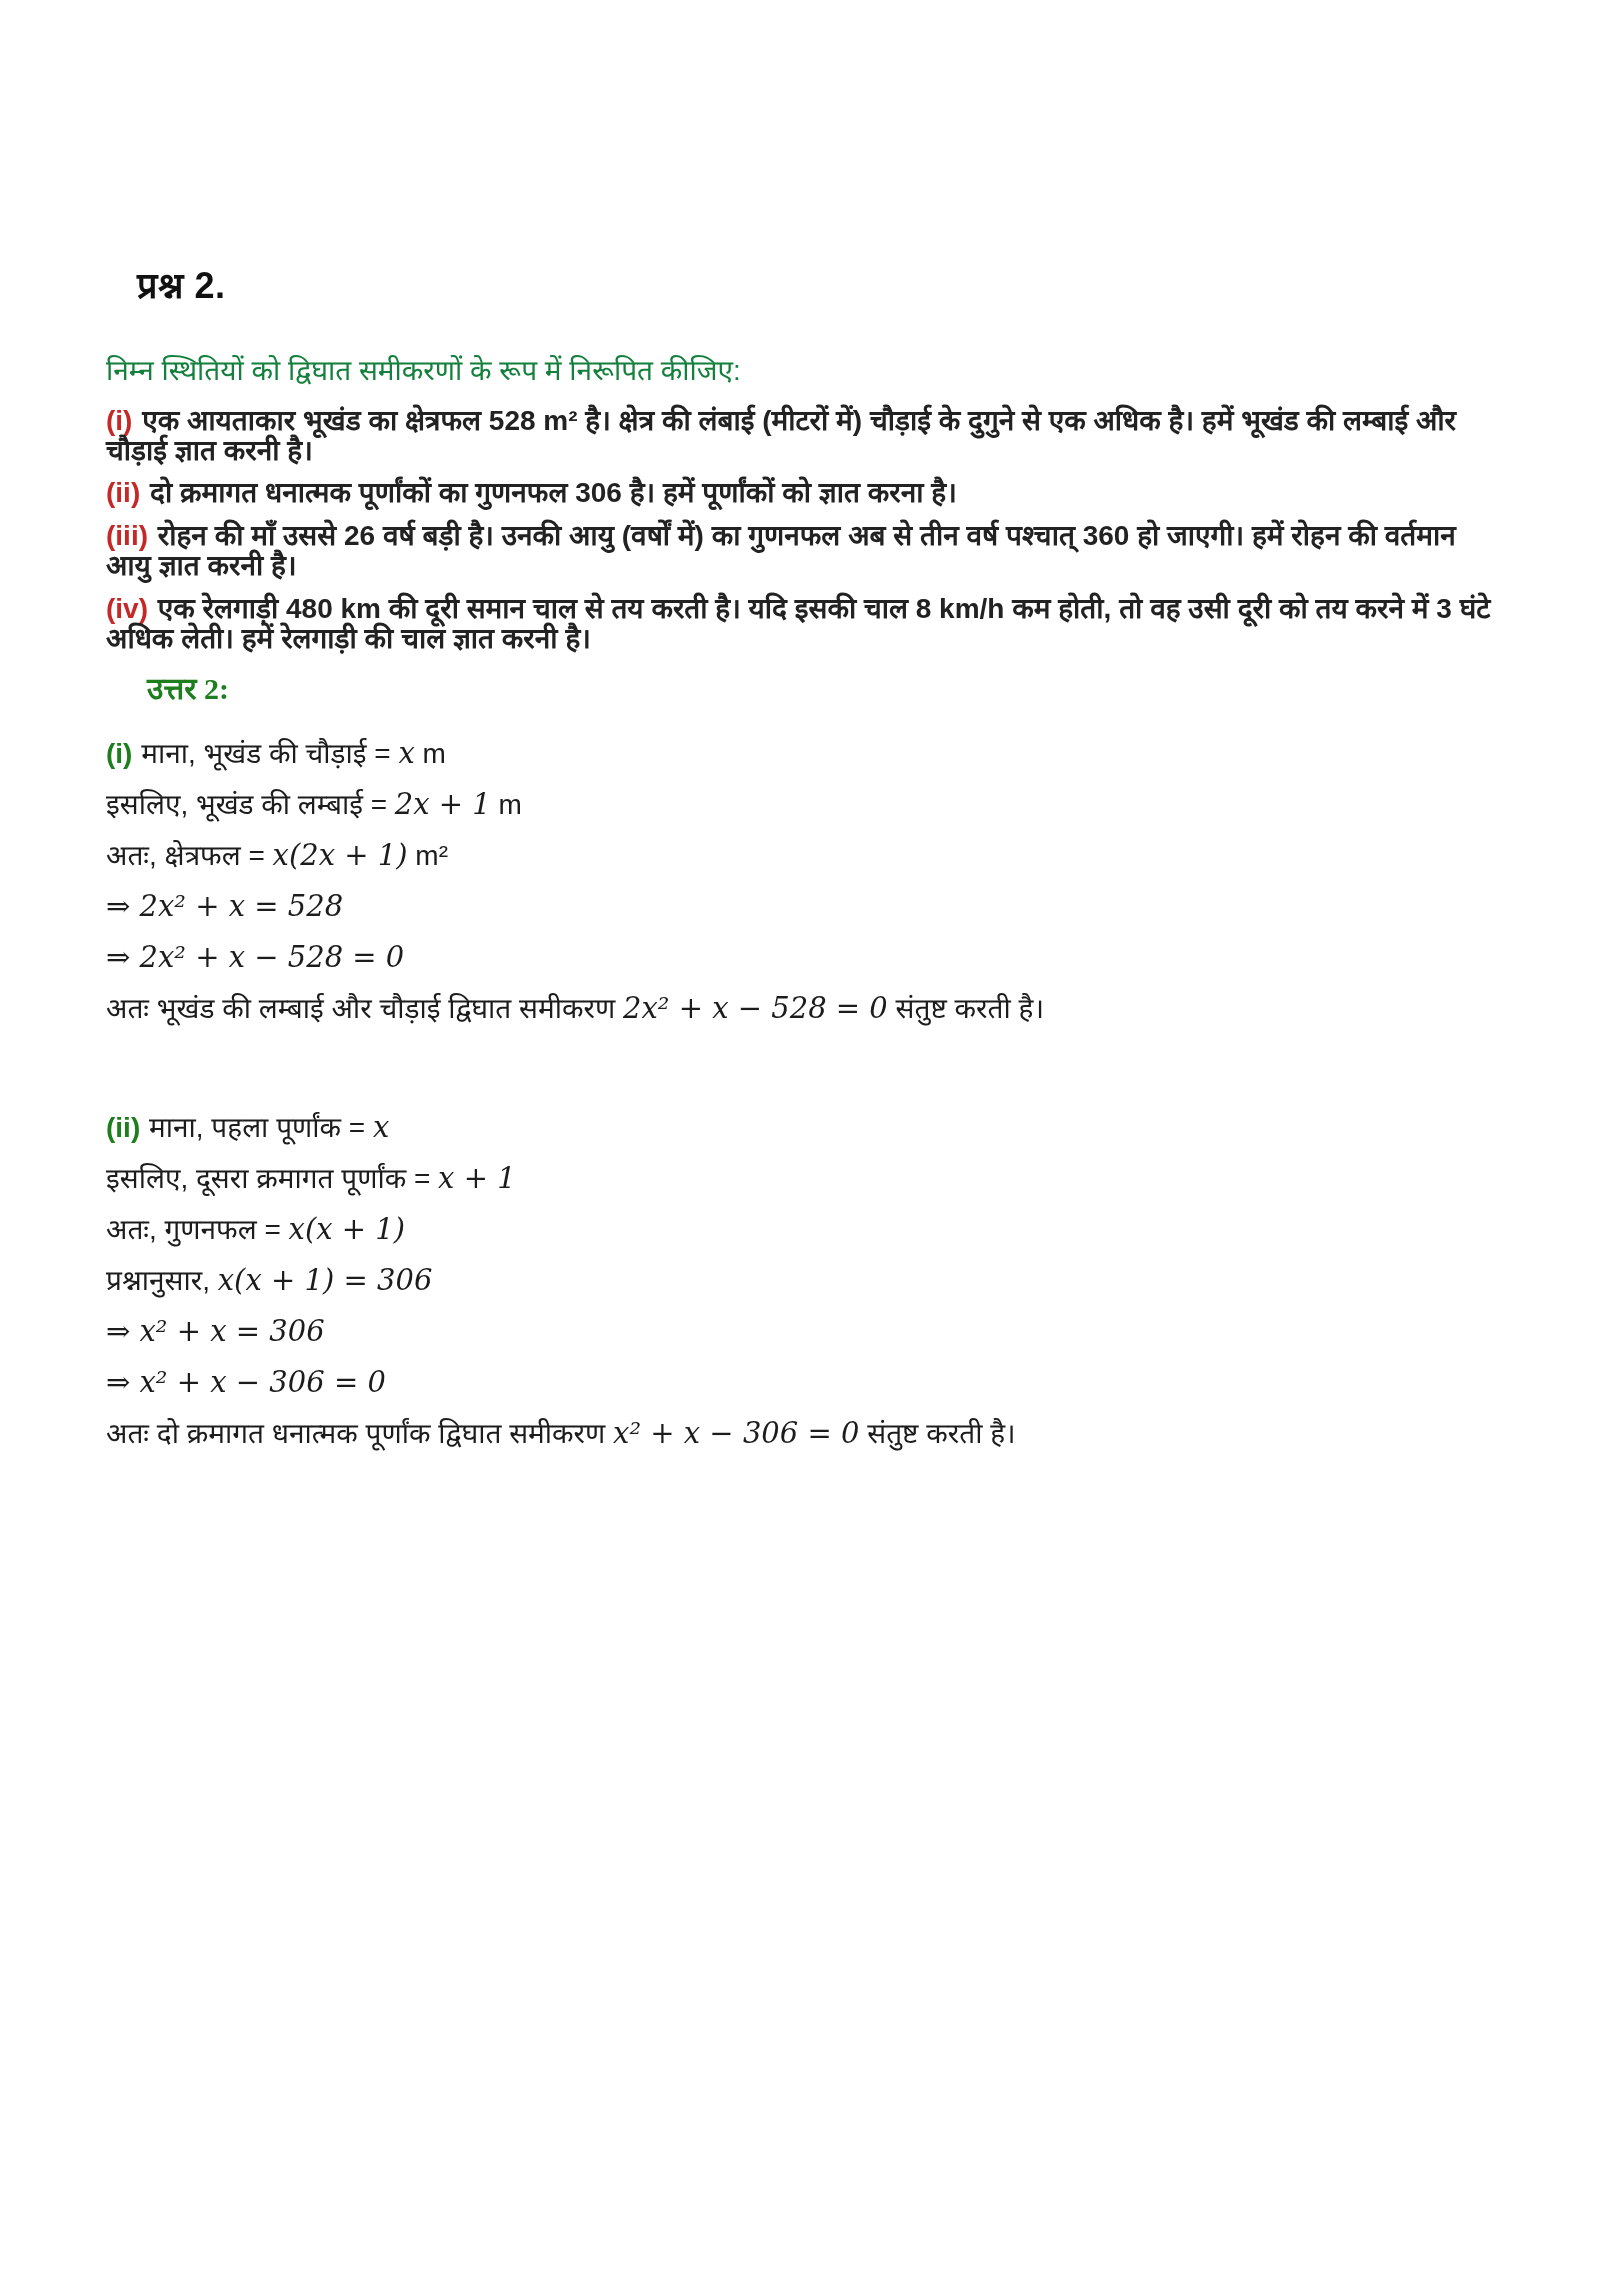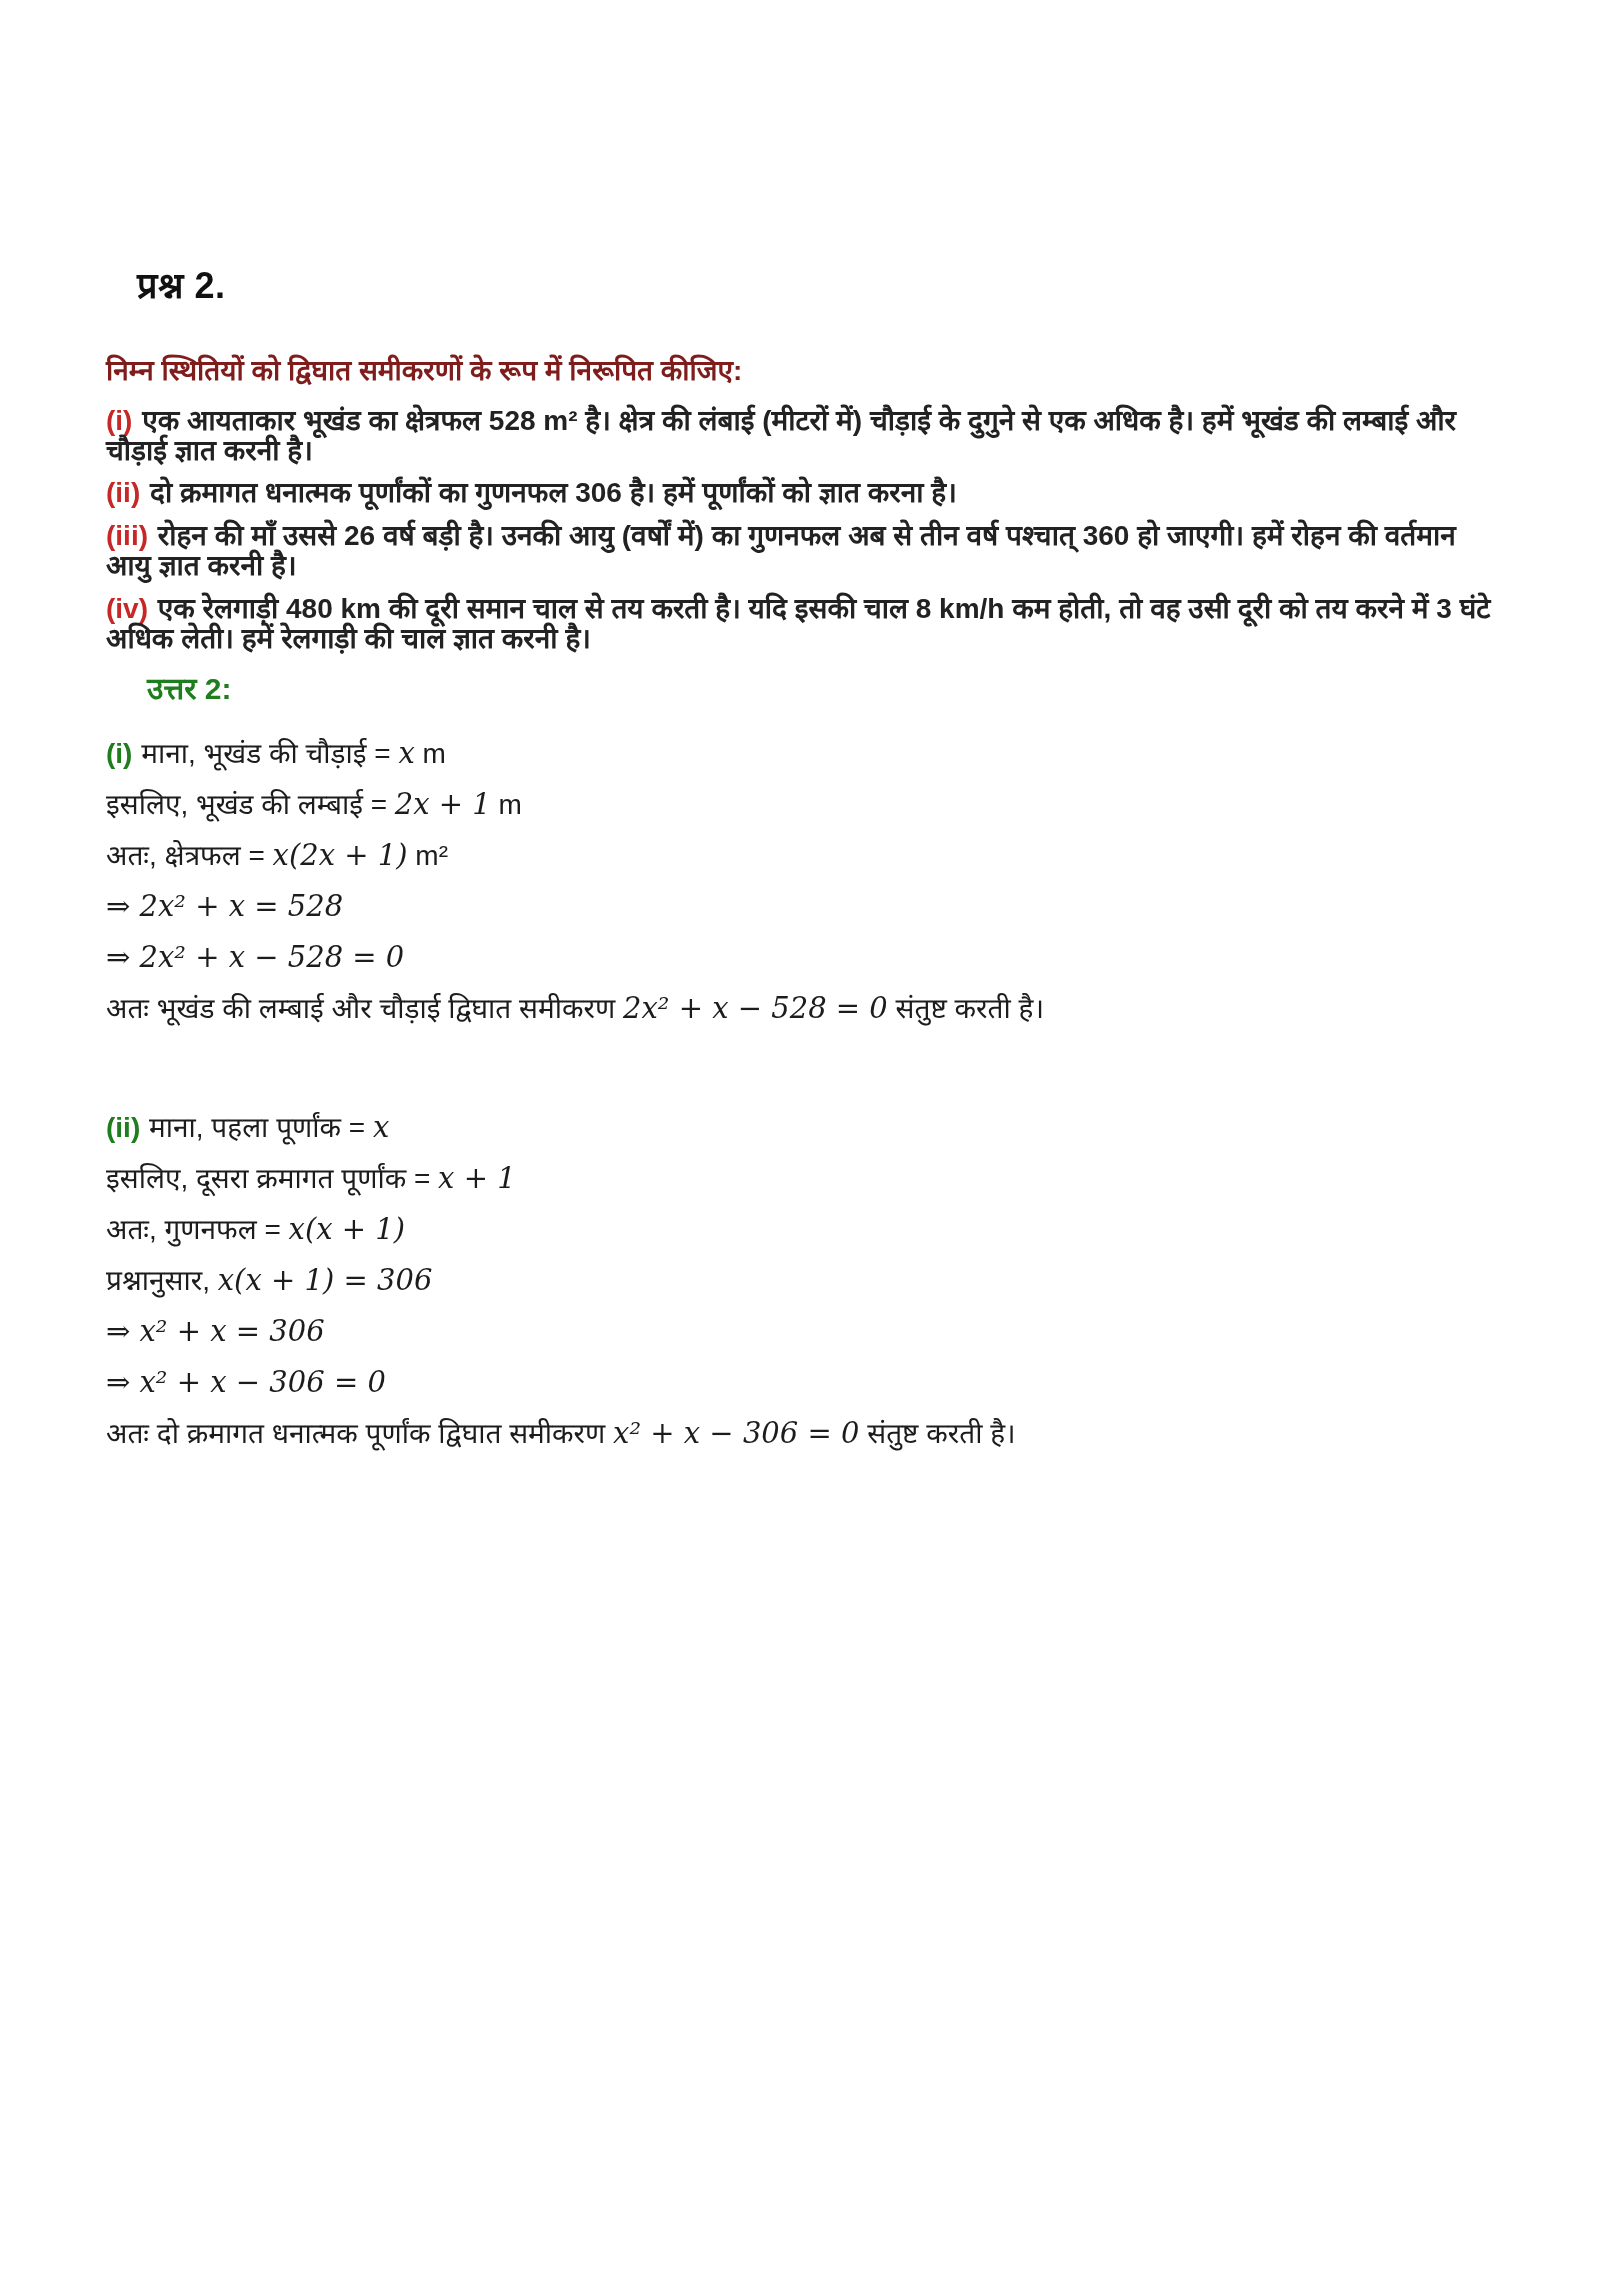--- a/index.html
+++ b/index.html
@@ -19,42 +19,43 @@
   .q-title {
     font-size: 36px;
     font-weight: bold;
     color: #111111;
     margin-left: 31px;
     letter-spacing: 0.5px;
   }
   .q-intro {
     margin-top: 39px;
     font-size: 28px;
-    font-weight: bold;
+    font-weight: normal;
     line-height: 45px;
-    color: #7f1d1d;
+    color: #15803d;
   }
   .q-item {
     margin-top: 12.7px;
     font-size: 28px;
     font-weight: bold;
     line-height: 30px;
     color: #222222;
   }
   .q-marker {
     color: #c62828;
     font-weight: bold;
     margin-right: 9.8px;
   }
   .ans-heading {
     margin-top: 13.7px;
     margin-left: 41px;
     font-size: 30px;
     font-weight: bold;
     color: #1e7e1e;
+    font-family: Liberation Serif, serif;
   }
   .ans-line {
     margin-top: 12px;
     font-size: 28px;
     line-height: 39px;
     color: #1c1c1c;
     font-weight: normal;
   }
   .ans-line.first { margin-top: 25.5px; }
   .ans-line.gap-top { margin-top: 80px; }

